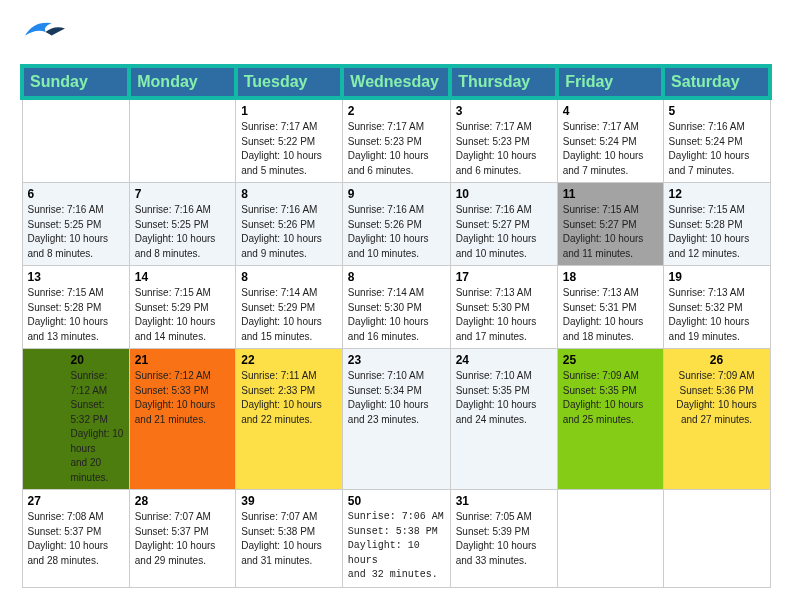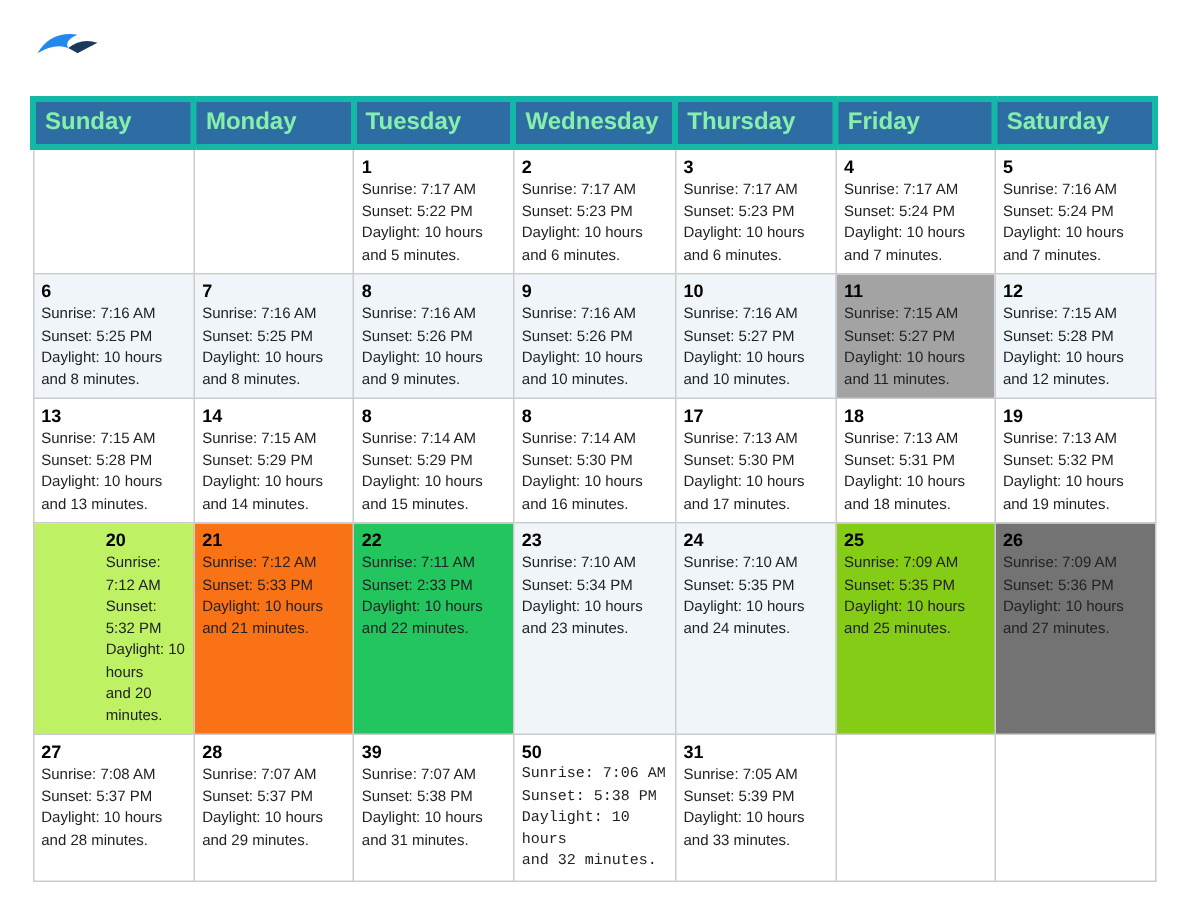--- a/index.html
+++ b/index.html
@@ -258,35 +258,35 @@
         </td>
         <td>
           <span class="day-num">19</span>
           <div class="day-info" style="white-space: pre-line;">Sunrise: 7:13 AM
 Sunset: 5:32 PM
 Daylight: 10 hours
 and 19 minutes.</div>
         </td>
       </tr>
       <tr>
-        <td style="background: #bef264; padding-left: 48px;">
+        <td style="background: #4d7c0f; padding-left: 48px;">
           <span class="day-num">20</span>
           <div class="day-info" style="white-space: pre-line;">Sunrise: 7:12 AM
 Sunset: 5:32 PM
 Daylight: 10 hours
 and 20 minutes.</div>
         </td>
         <td style="background: #f97316;">
           <span class="day-num">21</span>
           <div class="day-info" style="white-space: pre-line;">Sunrise: 7:12 AM
 Sunset: 5:33 PM
 Daylight: 10 hours
 and 21 minutes.</div>
         </td>
-        <td style="background: #22c55e;">
+        <td style="background: #fde047;">
           <span class="day-num">22</span>
           <div class="day-info" style="white-space: pre-line;">Sunrise: 7:11 AM
 Sunset: 2:33 PM
 Daylight: 10 hours
 and 22 minutes.</div>
         </td>
         <td style="background: rgb(240, 245, 250); margin-top: 20px;">
           <span class="day-num">23</span>
           <div class="day-info" style="white-space: pre-line;">Sunrise: 7:10 AM
 Sunset: 5:34 PM
@@ -300,21 +300,21 @@
 Daylight: 10 hours
 and 24 minutes.</div>
         </td>
         <td style="background: #84cc16;">
           <span class="day-num">25</span>
           <div class="day-info" style="white-space: pre-line;">Sunrise: 7:09 AM
 Sunset: 5:35 PM
 Daylight: 10 hours
 and 25 minutes.</div>
         </td>
-        <td style="background: #737373;">
+        <td style="background: #fde047; text-align: center;">
           <span class="day-num">26</span>
           <div class="day-info" style="white-space: pre-line;">Sunrise: 7:09 AM
 Sunset: 5:36 PM
 Daylight: 10 hours
 and 27 minutes.</div>
         </td>
       </tr>
       <tr>
         <td>
           <span class="day-num">27</span>

